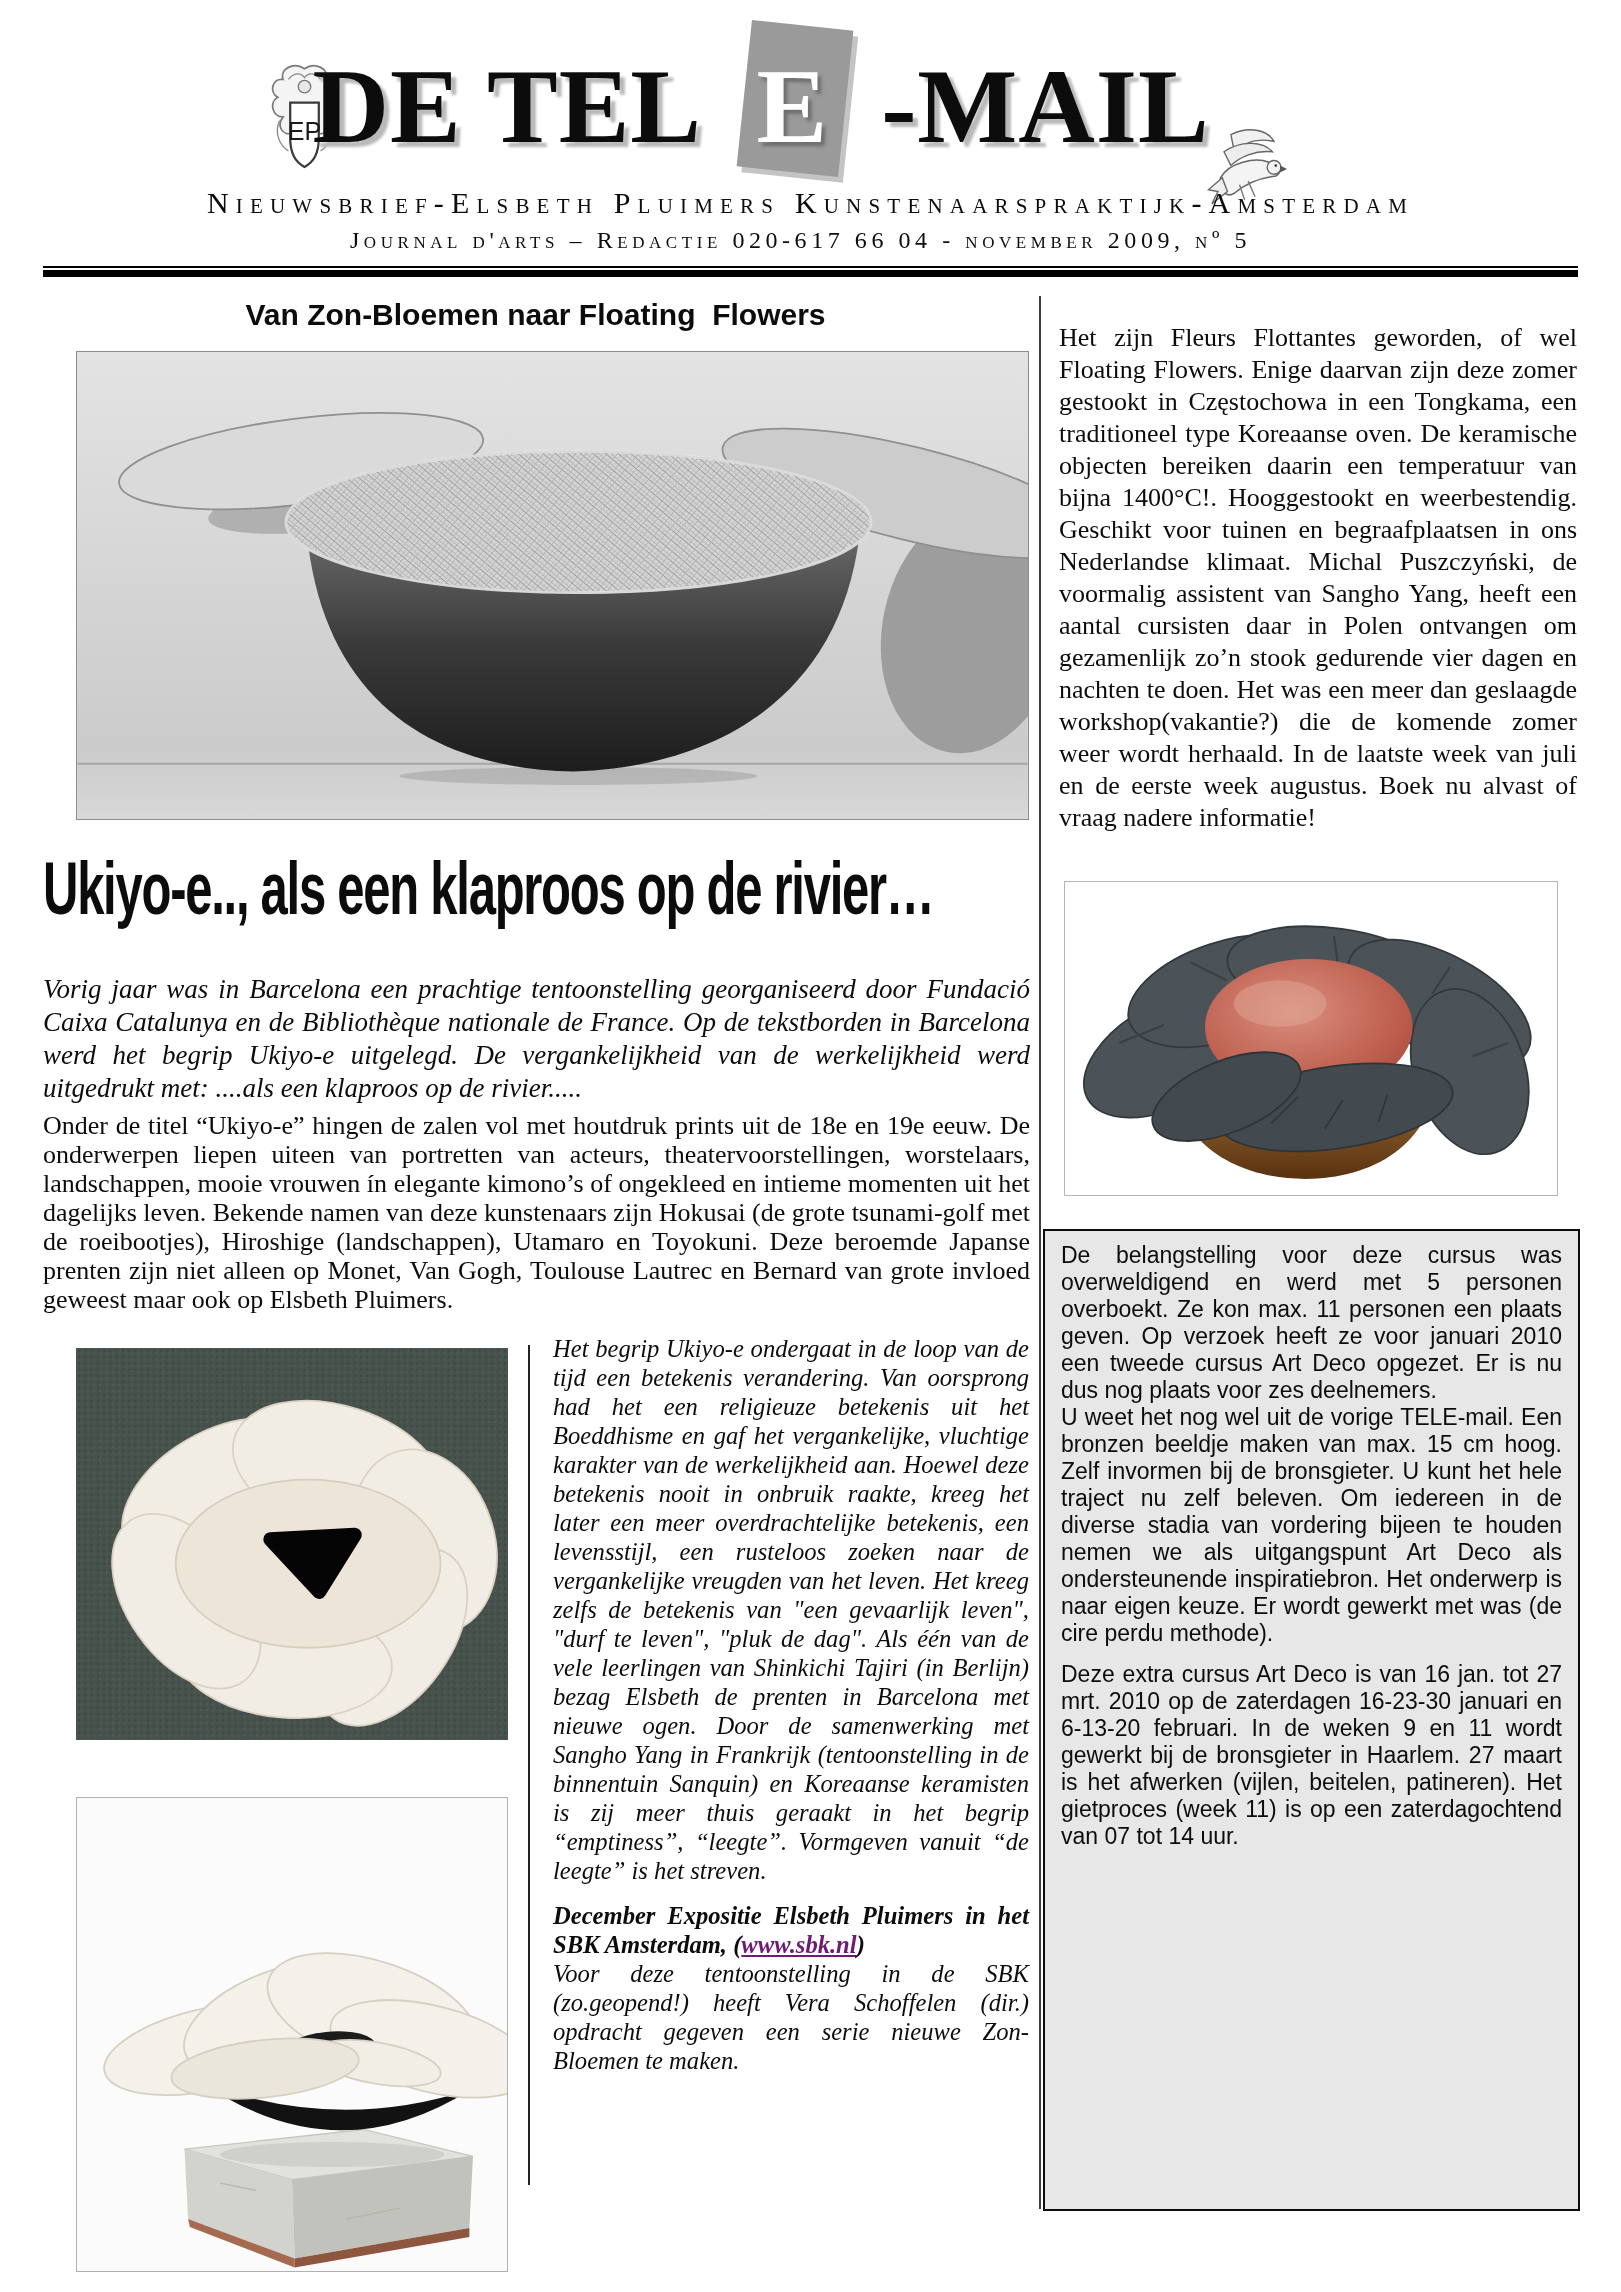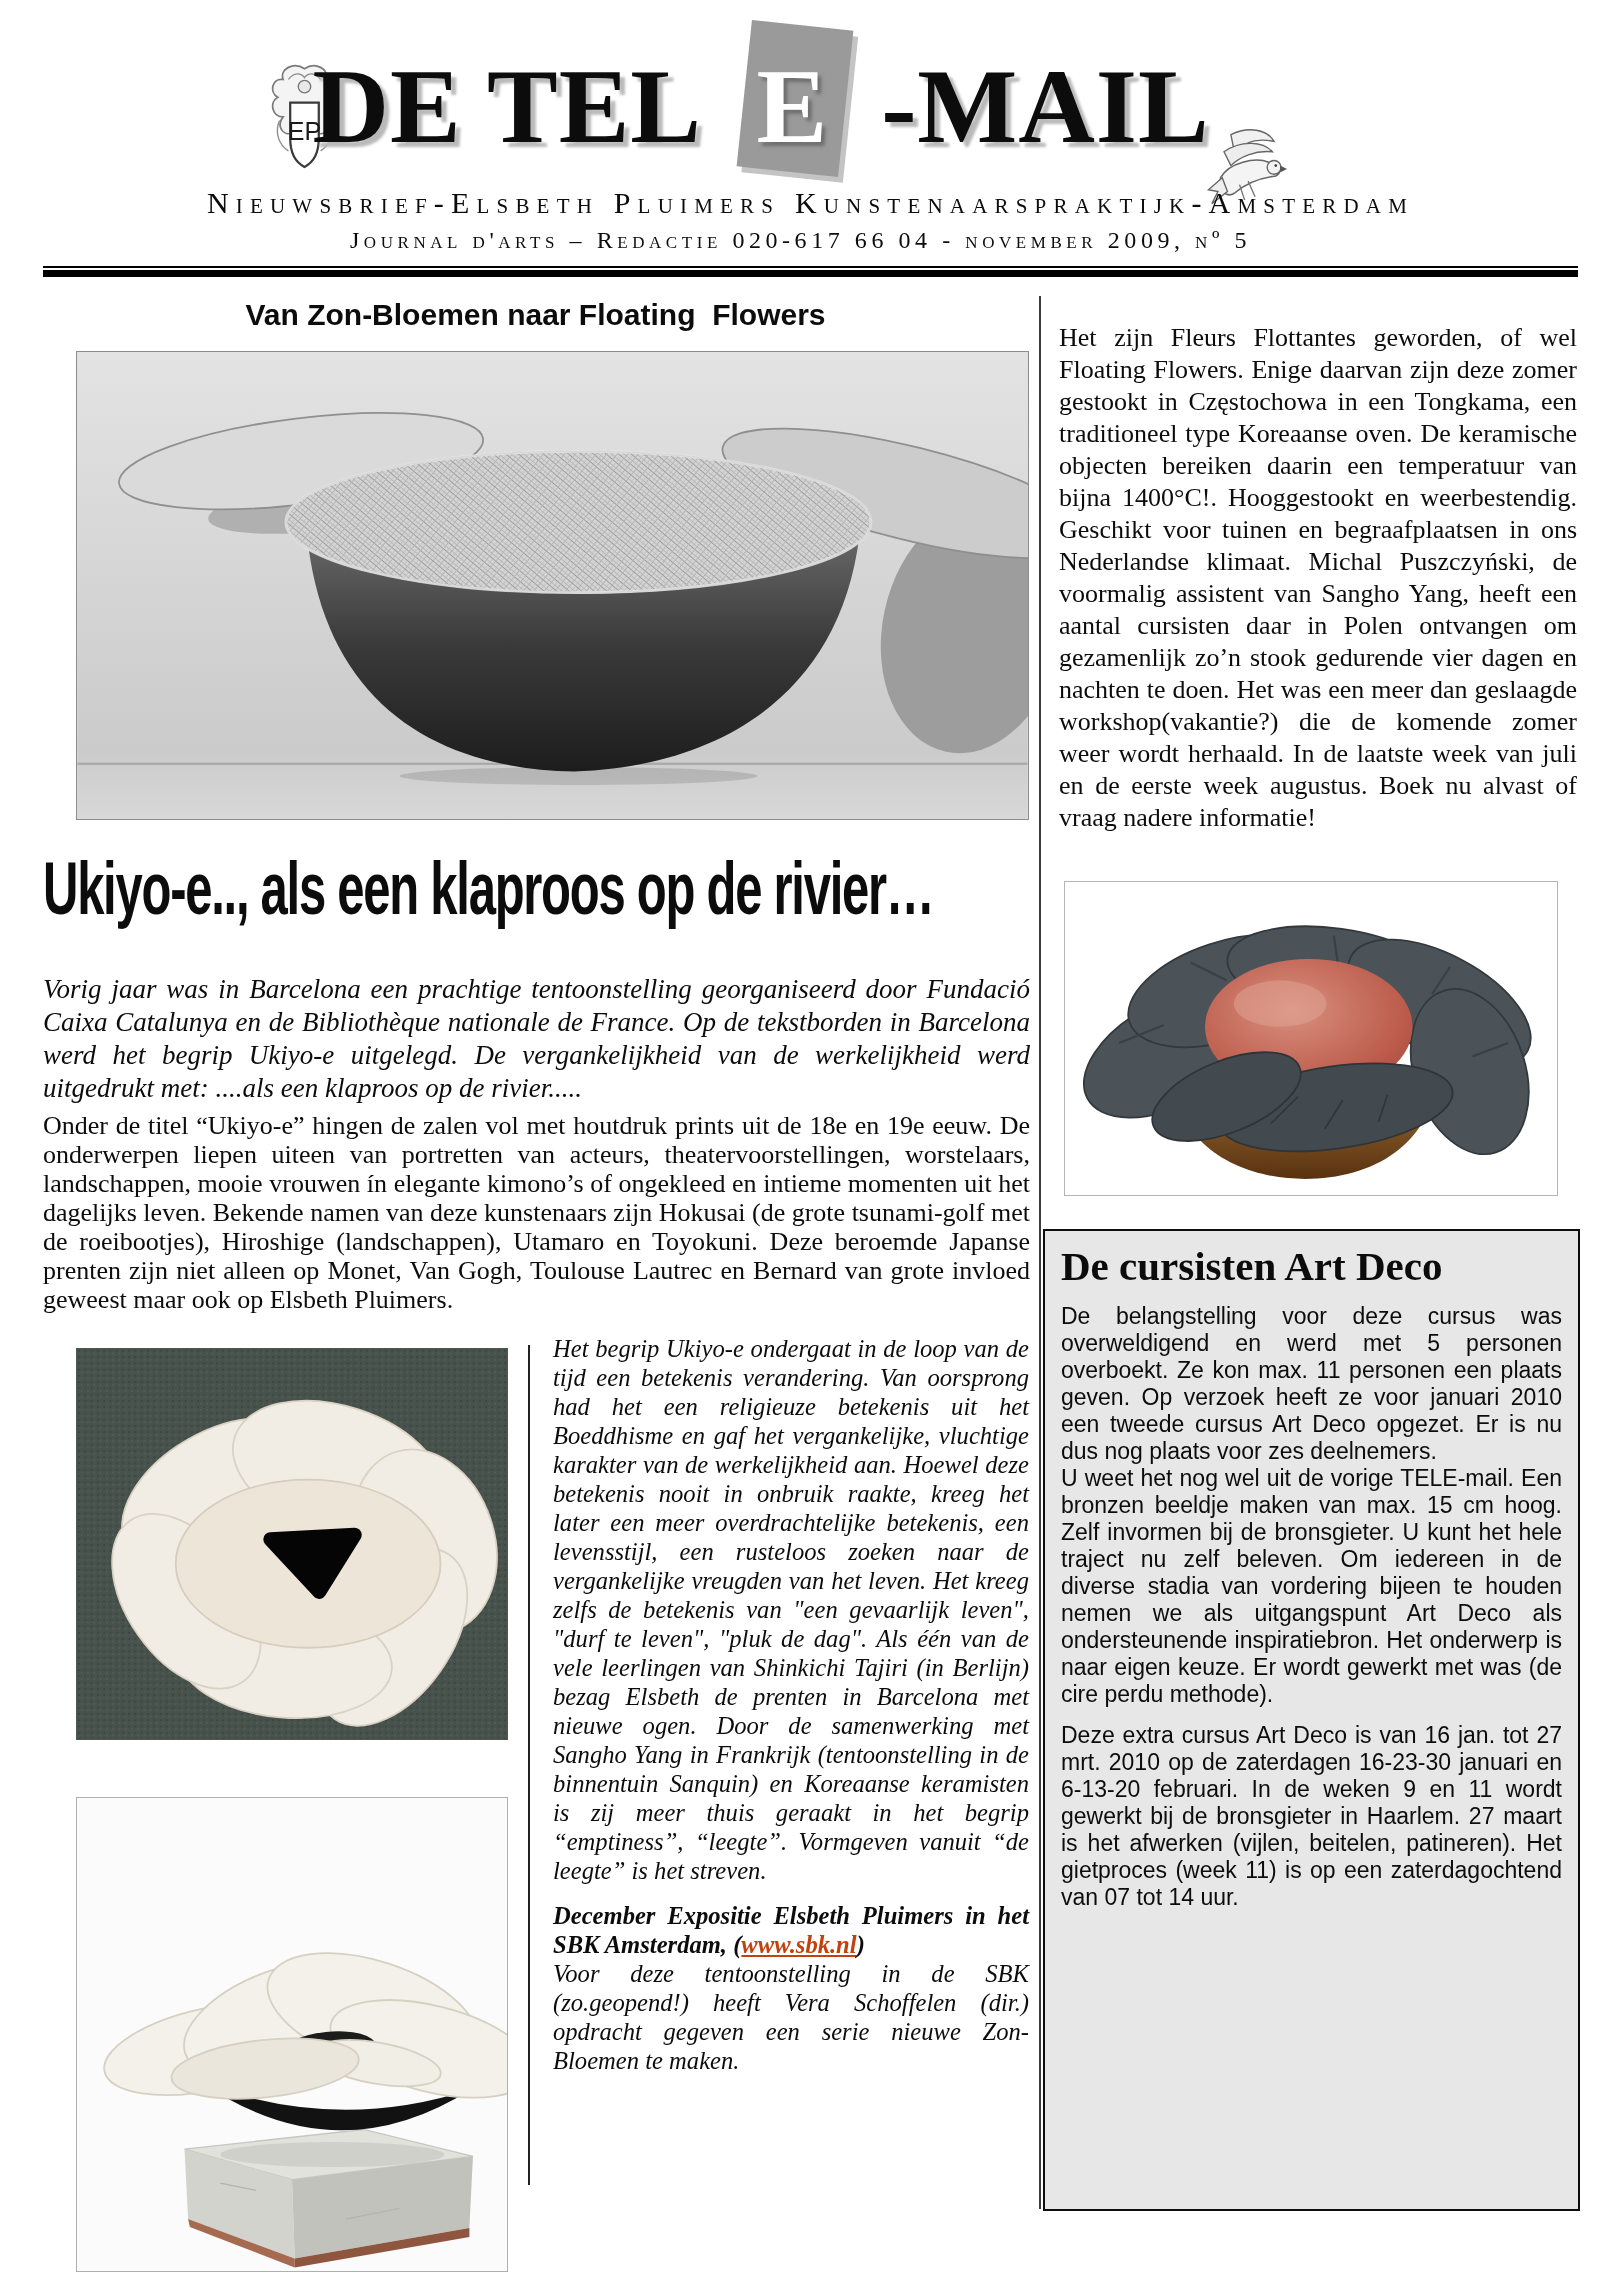--- a/index.html
+++ b/index.html
@@ -39,21 +39,21 @@
   #lead{left:43px;top:946px;width:987px;font-style:italic;font-size:27px;line-height:33px;text-align:justify;}
   #body1{left:43px;top:1085px;width:987px;font-size:26px;line-height:29px;text-align:justify;}
 
   #photo2{left:76px;top:1348px;width:430px;height:390px;border:0.9px solid #4d5751;background:#46524d;}
   #photo3{left:76px;top:1797px;width:430px;height:473px;border:0.9px solid #b0b0b0;background:#fcfcfc;}
 
   
   #midcol{left:553px;top:1334px;width:476px;font-style:italic;}
   #midcol p{margin:0;font-size:24.6px;line-height:29px;text-align:justify;}
   #midcol .expo{font-weight:bold;margin-top:16px;}
-  a.link{color:#c2410c;text-decoration:underline;}
+  a.link{color:#701a75;text-decoration:underline;}
 
   
   #rightcol-body{left:1059px;top:296px;width:518px;font-size:26px;line-height:32px;text-align:justify;}
   #photo4{left:1064px;top:881px;width:492px;height:313px;border:0.9px solid #b5b5b5;background:#ffffff;}
 
   #artdeco-box{left:1043px;top:1229px;width:537px;height:982px;box-sizing:border-box;
                border:2.7px solid #0d0d0d;background:#e7e7e7;padding:10.7px 16px;overflow:hidden;}
   #artdeco-box h2{margin:1.8px 0 12.5px 0;font-family:"Liberation Serif",serif;font-weight:bold;font-size:41px;line-height:47px;}
   #artdeco-box p{margin:0;font-family:"Liberation Sans",sans-serif;font-size:23px;line-height:27px;text-align:justify;}
   #artdeco-box p.gap{margin-top:14.3px;}
@@ -222,18 +222,17 @@
     <ellipse cx="240" cy="136" rx="52" ry="26" fill="#e2a695" opacity="0.5"></ellipse>
     <g fill="#434a4f" stroke="#2f3438" stroke-width="2">
       <ellipse cx="302" cy="252" rx="132" ry="46" transform="rotate(-8 302 252)"></ellipse>
       <ellipse cx="180" cy="240" rx="88" ry="40" transform="rotate(-22 180 240)"></ellipse>
     </g>
     <path d="M230,270 L260,240 M290,276 L310,244 M350,268 L360,238" stroke="#31363a" stroke-width="2"></path>
   </svg>
 </div>
 
 <div class="abs" id="artdeco-box">
-  <h2>De cursisten Art Deco</h2>
   <p>De belangstelling voor deze cursus was overweldigend en werd met 5 personen overboekt. Ze kon max. 11 personen een plaats geven. Op verzoek heeft ze voor januari 2010 een tweede cursus Art Deco opgezet. Er is nu dus nog plaats voor zes deelnemers.</p>
   <p>U weet het nog wel uit de vorige TELE-mail. Een bronzen beeldje maken van max. 15 cm hoog. Zelf invormen bij de bronsgieter. U kunt het hele traject nu zelf beleven. Om iedereen in de diverse stadia van vordering bijeen te houden nemen we als uitgangspunt Art Deco als ondersteunende inspiratiebron.  Het onderwerp is naar eigen keuze. Er wordt gewerkt met was (de cire perdu methode).</p>
   <p class="gap">Deze extra cursus Art Deco is van 16 jan. tot 27 mrt. 2010 op de zaterdagen 16-23-30 januari en 6-13-20 februari. In de weken 9 en 11 wordt gewerkt bij de bronsgieter in Haarlem. 27 maart is het afwerken (vijlen, beitelen, patineren). Het gietproces (week 11) is op een zaterdagochtend van 07 tot 14 uur.</p>
 </div>
 
 
 </body></html>

